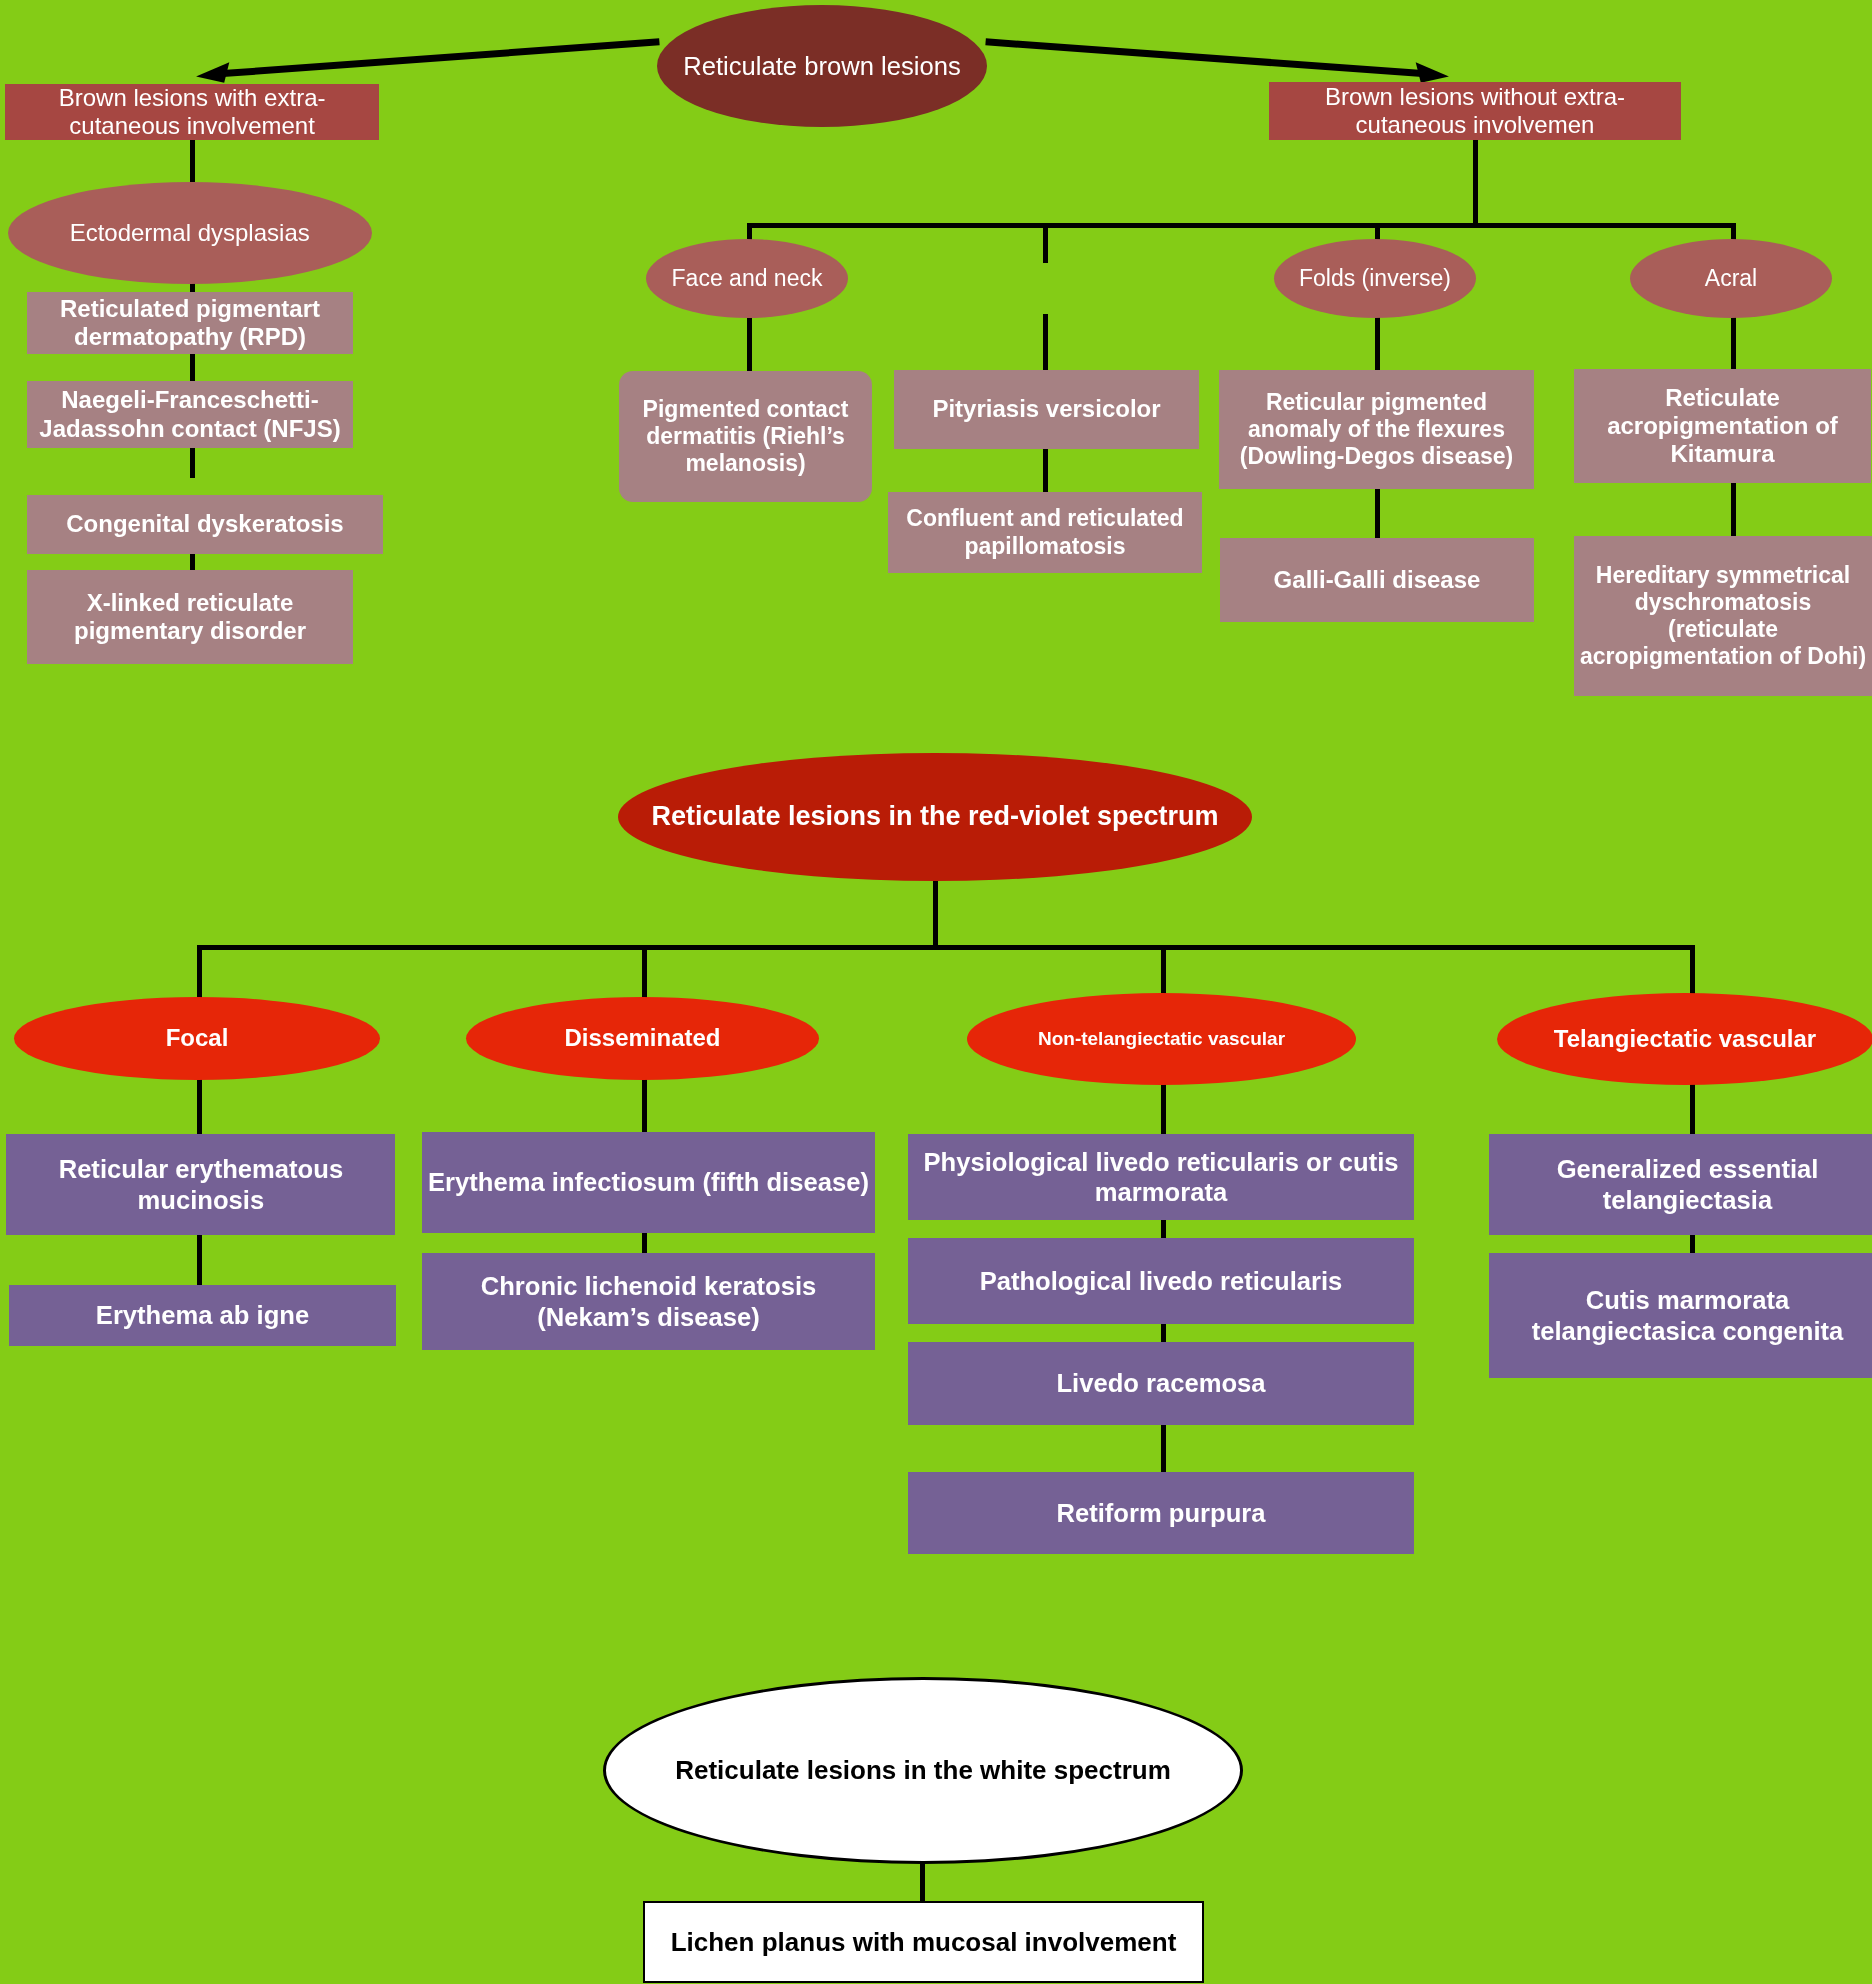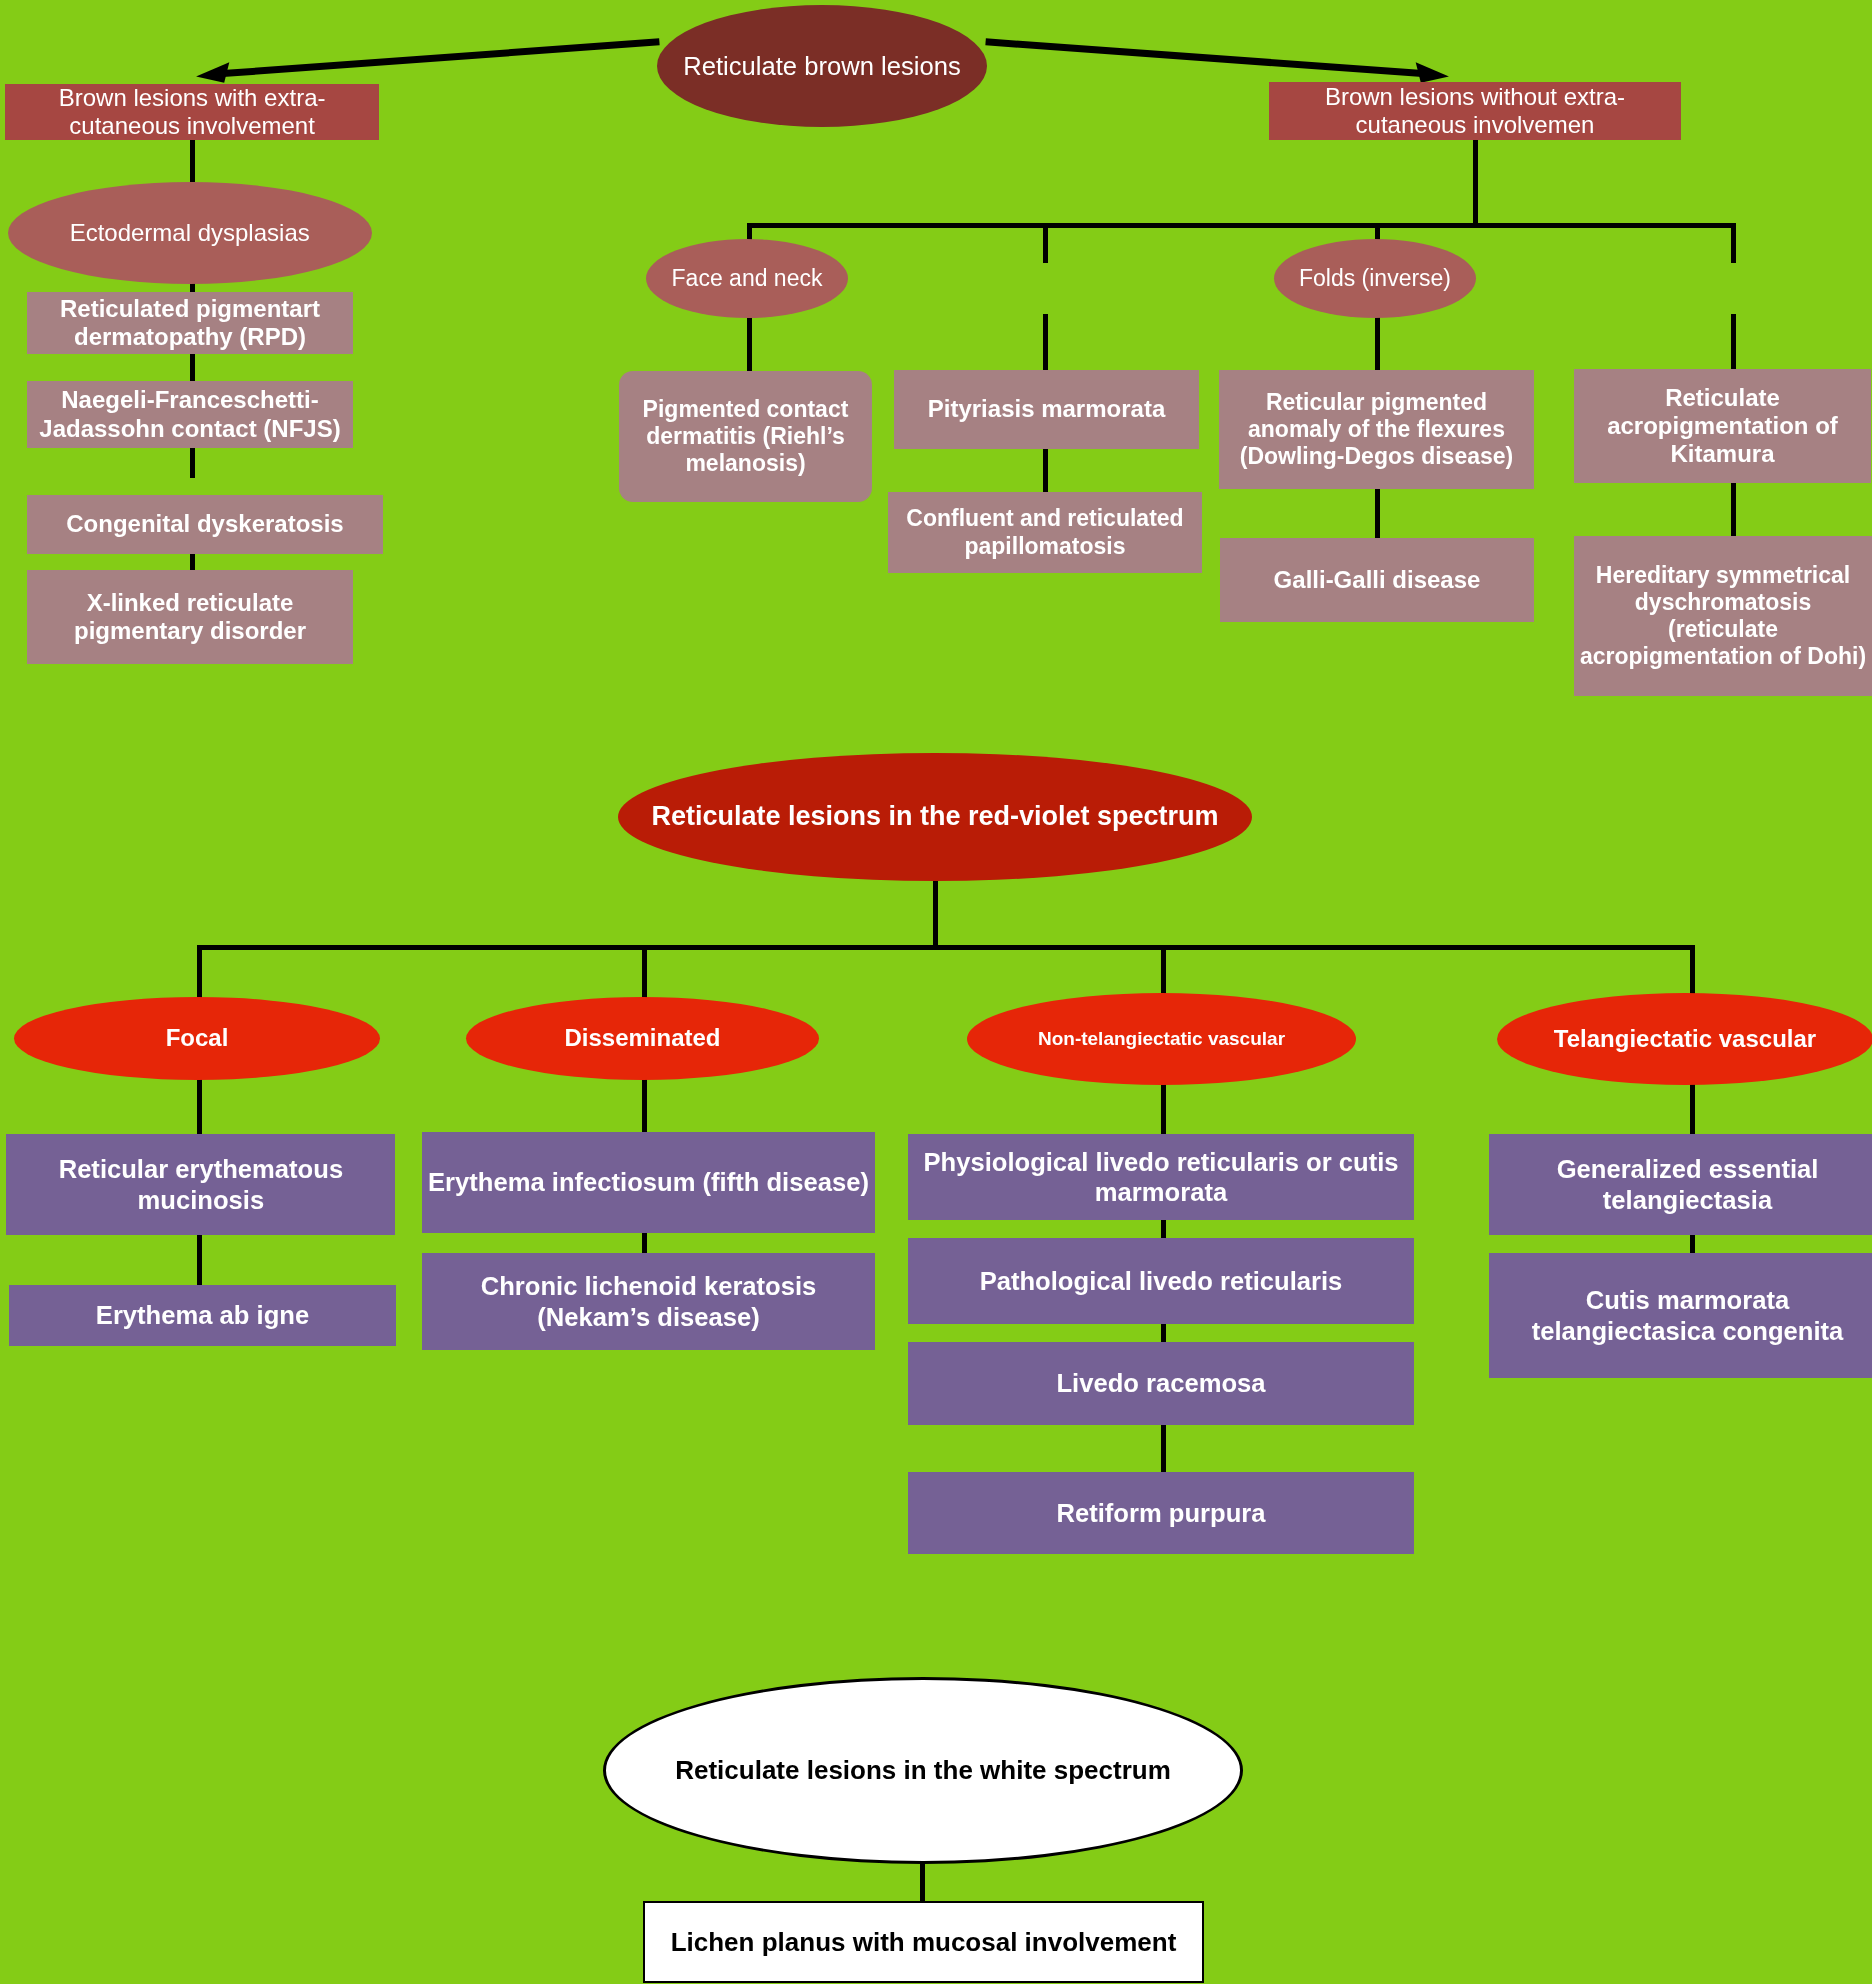--- a/index.html
+++ b/index.html
@@ -87,29 +87,32 @@
   <div class="vline" style="left:1043px;top:223px;height:40px;"></div>
   <div class="vline" style="left:1375px;top:223px;height:40px;"></div>
   <div class="vline" style="left:1731px;top:223px;height:40px;"></div>
 
   <div class="node ell c-sub-brown" style="left:646px;top:239px;width:202px;height:79px;font-size:23px;">
     <span class="reg">Face and neck</span>
   </div>
   <div class="node ell c-sub-brown" style="left:1274px;top:239px;width:202px;height:79px;font-size:23px;">
     <span class="reg">Folds (inverse)</span>
   </div>
+  <div class="node ell c-sub-brown" style="left:1630px;top:239px;width:202px;height:79px;font-size:23px;">
+    <span class="reg">Acral</span>
+  </div>
 
   <div class="vline" style="left:747px;top:314px;height:70px;"></div>
   <div class="node rect c-leaf-brown" style="left:619px;top:371px;width:253px;height:131px;font-size:23px;border-radius:14px;">
     <span class="bold">Pigmented contact dermatitis (Riehl’s melanosis)</span>
   </div>
 
   <div class="vline" style="left:1043px;top:314px;height:70px;"></div>
   <div class="node rect c-leaf-brown" style="left:894px;top:370px;width:305px;height:79px;font-size:24px;">
-    <span class="bold">Pityriasis marmorata</span>
+    <span class="bold">Pityriasis versicolor</span>
   </div>
   <div class="vline" style="left:1043px;top:447px;height:51px;"></div>
   <div class="node rect c-leaf-brown" style="left:888px;top:492px;width:314px;height:81px;font-size:23px;">
     <span class="bold">Confluent and reticulated papillomatosis</span>
   </div>
 
   <div class="vline" style="left:1375px;top:314px;height:70px;"></div>
   <div class="node rect c-leaf-brown" style="left:1219px;top:370px;width:315px;height:119px;font-size:23px;">
     <span class="bold">Reticular pigmented anomaly of the flexures (Dowling-Degos disease)</span>
   </div>

